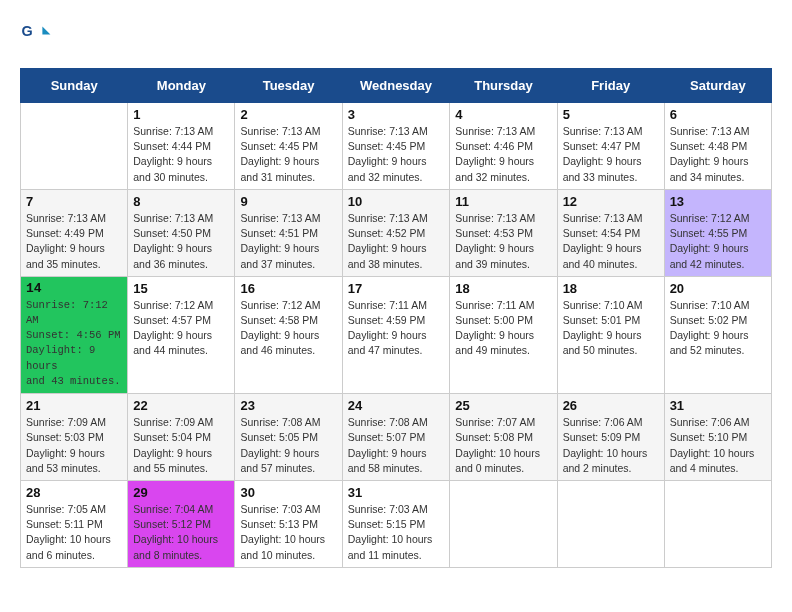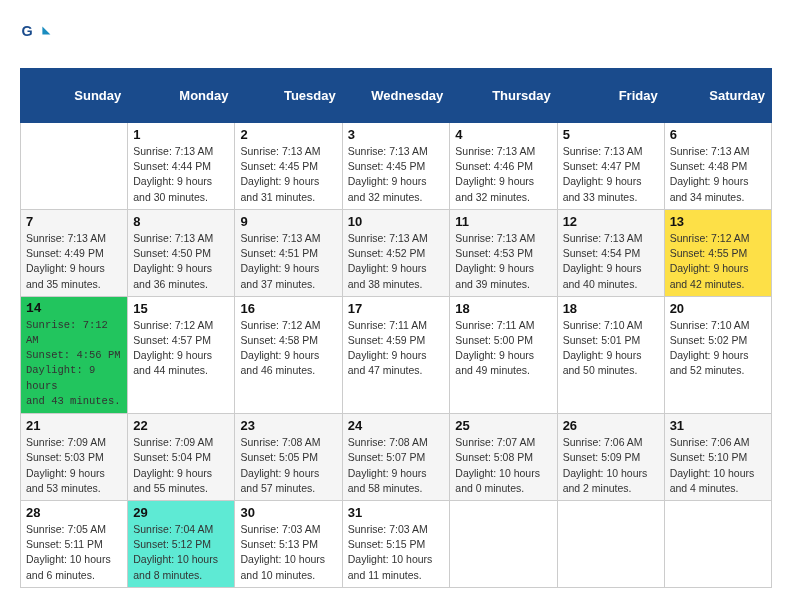--- a/index.html
+++ b/index.html
@@ -44,22 +44,22 @@
       color: #444;
     }
     .calendar {
       width: 100%;
       border-collapse: collapse;
       font-size: 11px;
     }
     .calendar th {
       background: #1a4b8c;
       color: #fff;
-      padding: 19px 6px;
-      text-align: right;
+      padding: 9px 6px;
+      text-align: center;
       font-size: 13px;
       font-weight: bold;
       border: 1px solid #1a4b8c;
     }
     .calendar td {
       border: 1px solid #ccc;
       vertical-align: top;
       padding: 4px 5px;
       width: 108px;
       min-height: 80px;
@@ -166,21 +166,21 @@
           <div class="day-info">Sunrise: 7:13 AM<br>Sunset: 4:52 PM<br>Daylight: 9 hours<br>and 38 minutes.</div>
         </td>
         <td style="background: rgb(245, 245, 245);">
           <div class="day-number">11</div>
           <div class="day-info">Sunrise: 7:13 AM<br>Sunset: 4:53 PM<br>Daylight: 9 hours<br>and 39 minutes.</div>
         </td>
         <td style="background: rgb(245, 245, 245);">
           <div class="day-number">12</div>
           <div class="day-info">Sunrise: 7:13 AM<br>Sunset: 4:54 PM<br>Daylight: 9 hours<br>and 40 minutes.</div>
         </td>
-        <td style="background: #fde047;">
+        <td style="background: #c4b5fd;">
           <div class="day-number">13</div>
           <div class="day-info">Sunrise: 7:12 AM<br>Sunset: 4:55 PM<br>Daylight: 9 hours<br>and 42 minutes.</div>
         </td>
       </tr>
       <tr>
         <td style="background: #22c55e; font-family: Liberation Mono, monospace;">
           <div class="day-number">14</div>
           <div class="day-info">Sunrise: 7:12 AM<br>Sunset: 4:56 PM<br>Daylight: 9 hours<br>and 43 minutes.</div>
         </td>
         <td style="background: rgb(255, 255, 255);">
@@ -236,21 +236,21 @@
         <td style="background: rgb(245, 245, 245);">
           <div class="day-number">31</div>
           <div class="day-info">Sunrise: 7:06 AM<br>Sunset: 5:10 PM<br>Daylight: 10 hours<br>and 4 minutes.</div>
         </td>
       </tr>
       <tr>
         <td style="background: rgb(255, 255, 255);">
           <div class="day-number">28</div>
           <div class="day-info">Sunrise: 7:05 AM<br>Sunset: 5:11 PM<br>Daylight: 10 hours<br>and 6 minutes.</div>
         </td>
-        <td style="background: #5eead4;">
+        <td style="background: #d946ef;">
           <div class="day-number">29</div>
           <div class="day-info">Sunrise: 7:04 AM<br>Sunset: 5:12 PM<br>Daylight: 10 hours<br>and 8 minutes.</div>
         </td>
         <td style="background: rgb(255, 255, 255);">
           <div class="day-number">30</div>
           <div class="day-info">Sunrise: 7:03 AM<br>Sunset: 5:13 PM<br>Daylight: 10 hours<br>and 10 minutes.</div>
         </td>
         <td style="background: rgb(255, 255, 255); border-radius: 21px;">
           <div class="day-number">31</div>
           <div class="day-info">Sunrise: 7:03 AM<br>Sunset: 5:15 PM<br>Daylight: 10 hours<br>and 11 minutes.</div>

